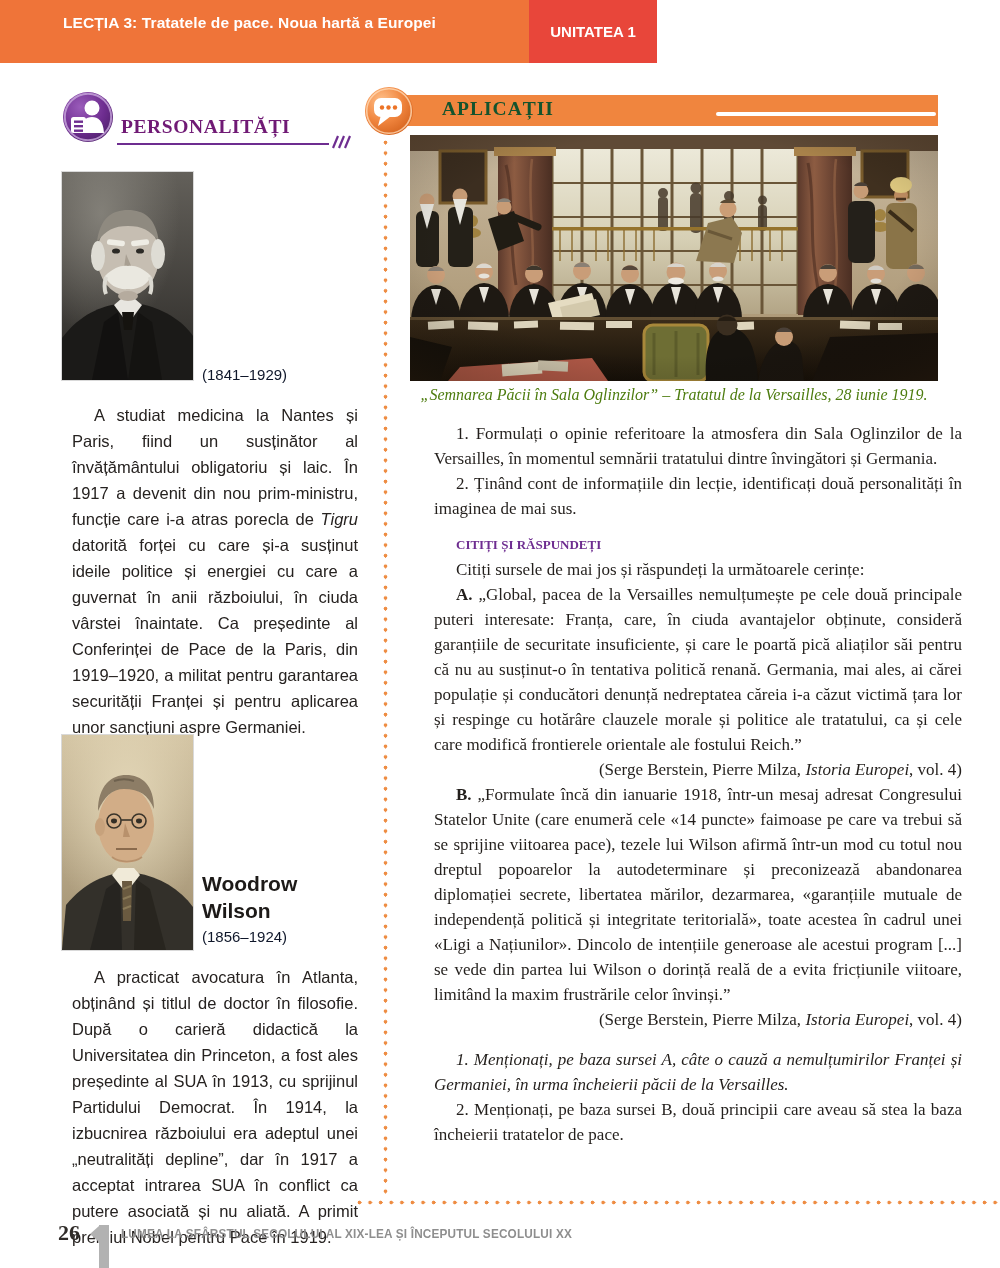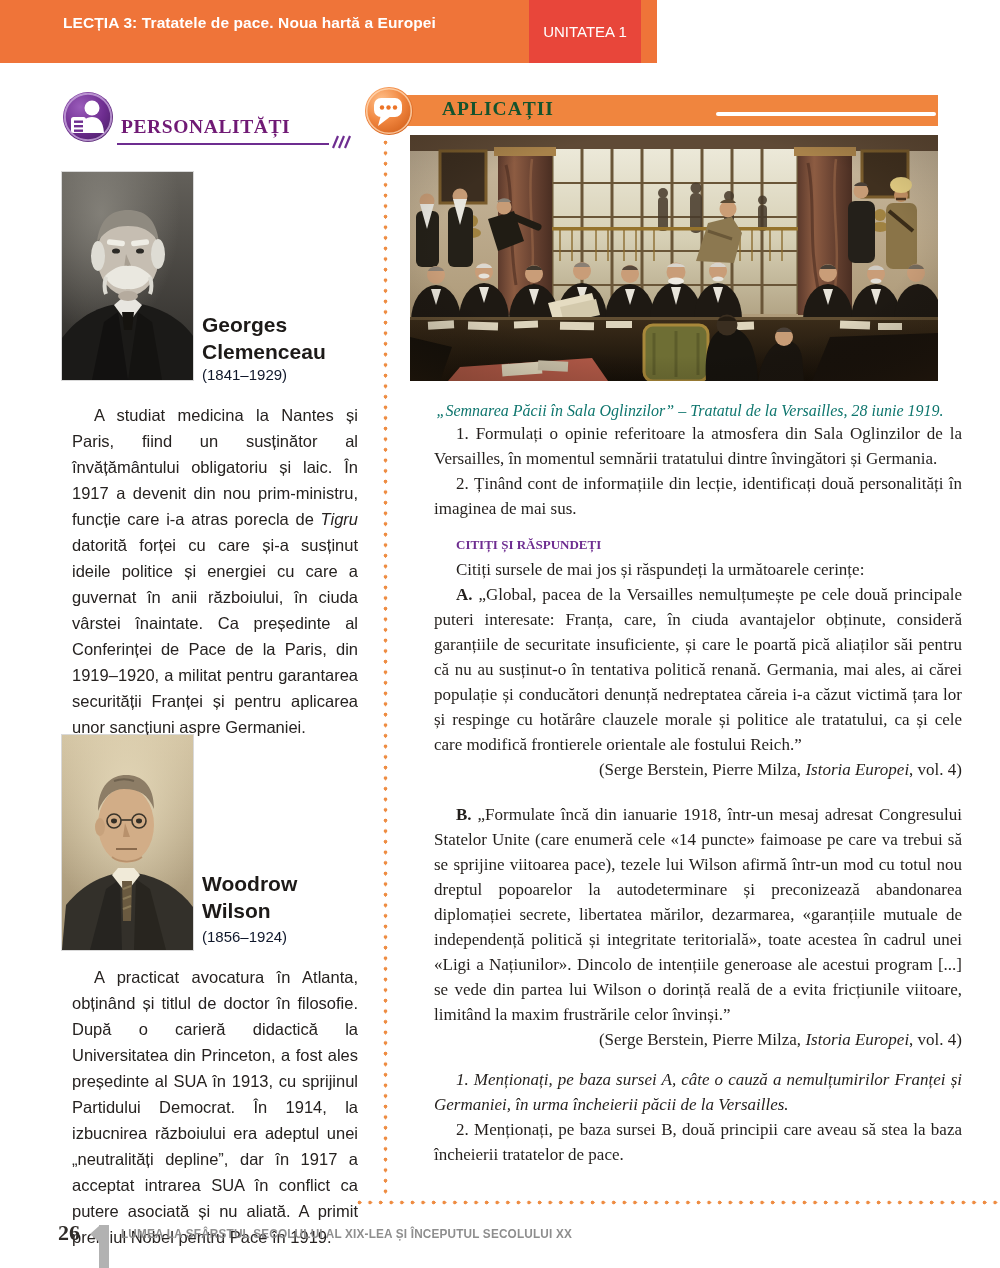--- a/index.html
+++ b/index.html
@@ -3,22 +3,22 @@
 <meta charset="utf-8">
 <style>
   html,body{margin:0;padding:0;background:#fff;}
   .page{position:relative;width:1000px;height:1268px;background:#fff;overflow:hidden;
         font-family:"Liberation Sans",sans-serif;-webkit-font-smoothing:antialiased;}
 
   
   .header-bar{position:absolute;left:0;top:0;width:657px;height:63px;background:#EF7439;}
   .lesson-title{position:absolute;left:63px;top:0;height:45px;display:flex;align-items:center;
         color:#fff;font-weight:700;font-size:15.5px;letter-spacing:.1px;}
-  .unit-badge{position:absolute;left:529px;top:0;width:112px;height:63px;background:#E8463A;
-        color:#fff;font-weight:400;font-size:15px;display:flex;align-items:center;justify-content:center;}
+  .unit-badge{position:absolute;left:529px;top:0;width:128px;height:63px;background:#E8463A;
+        color:#fff;font-weight:700;font-size:15px;display:flex;align-items:center;justify-content:center;}
 
   
   .pers-icon{position:absolute;left:62px;top:91px;width:52px;height:52px;}
   .pers-title{position:absolute;left:121px;top:116px;color:#701a75;
         font-family:"Liberation Serif",serif;font-weight:700;font-size:19.5px;letter-spacing:.6px;}
   .pers-rule{position:absolute;left:117px;top:143px;width:212px;height:2px;background:#6E2D90;}
   .pers-rule-end{position:absolute;left:329px;top:134px;width:22px;height:16px;}
 
   .photo{position:absolute;box-shadow:0 0 0 1px rgba(0,0,0,.15);}
   .photo-clemenceau{left:62px;top:172px;width:131px;height:208px;}
@@ -42,33 +42,33 @@
   .aplic-icon{position:absolute;left:364px;top:86px;width:50px;height:50px;}
 
   .dotline-v{position:absolute;left:383px;top:140px;width:5px;height:1056px;
         background:radial-gradient(circle at 2.5px 2.5px,#EE8C42 1.8px,rgba(0,0,0,0) 2.1px);
         background-size:5px 10.6px;background-repeat:repeat-y;}
   .dotline-h{position:absolute;left:357px;top:1200px;width:643px;height:5px;
         background:radial-gradient(circle at 2.5px 2.5px,#EE8C42 1.8px,rgba(0,0,0,0) 2.1px);
         background-size:10.6px 5px;background-repeat:repeat-x;}
 
   .painting{position:absolute;left:410px;top:135px;width:528px;height:246px;}
-  .caption{position:absolute;left:410px;top:386px;width:528px;margin:16px;text-align:center;
-        font-family:"Liberation Serif",serif;font-style:italic;font-size:16px;color:#0f766e;}
+  .caption{position:absolute;left:410px;top:386px;width:528px;margin:0;text-align:center;
+        font-family:"Liberation Serif",serif;font-style:italic;font-size:16px;color:#4d7c0f;}
 
   .main-text{position:absolute;left:434px;top:421px;width:528px;color:#231f1c;
         font-family:"Liberation Serif",serif;font-size:17px;line-height:25px;text-align:justify;}
   .main-text p{margin:0;}
   .main-text .q{text-indent:22px;}
   .main-text .subhead{margin-top:11px;text-indent:22px;color:#6E2D90;font-weight:700;font-size:13px;}
   .main-text .src{text-indent:22px;}
   .main-text .src b{font-weight:700;}
   .main-text .attr{text-align:right;}
   .main-text .attr i{font-style:italic;}
-  .main-text .gap-top{margin-top:20px;}
+  .main-text .gap-top{}
   .main-text .gap-top-s{margin-top:15px;font-style:italic;}
 
   
   .page-num{position:absolute;left:58px;top:1220px;font-family:"Liberation Serif",serif;
         font-weight:700;font-size:22px;color:#2f2b28;}
   .footer-arrow{position:absolute;left:90px;top:1226px;width:0;height:0;
         border-top:8px solid transparent;border-bottom:8px solid transparent;border-right:9px solid #B2B2B2;}
   .footer-bar{position:absolute;left:99px;top:1225px;width:10px;height:43px;background:#B2B2B2;}
   .footer-text{position:absolute;left:121px;top:1227px;color:#8E8E8E;font-weight:700;font-size:12.5px;
         letter-spacing:.2px;transform:scaleX(.94);transform-origin:left center;white-space:nowrap;}
@@ -134,24 +134,20 @@
     <rect x="45" y="68" width="18" height="5.5" rx="2.5" fill="#efede5" transform="rotate(6 54 70)"></rect>
     <rect x="69" y="68" width="18" height="5.5" rx="2.5" fill="#efede5" transform="rotate(-6 78 70)"></rect>
     <ellipse cx="54" cy="79" rx="4" ry="2.6" fill="#2c2a26"></ellipse>
     <ellipse cx="78" cy="79" rx="4" ry="2.6" fill="#2c2a26"></ellipse>
     <path d="M64 82 L62 96 L70 96 Z" fill="#a89f92"></path>
     <path d="M43 104 C52 95 60 93 66 94 C72 93 80 95 89 104 C85 114 75 118 66 117 C57 118 47 114 43 104 Z" fill="#eae8e0"></path>
     <path d="M44 105 C42 112 42 117 44 122" stroke="#dcdad2" stroke-width="4" fill="none"></path>
     <path d="M88 105 C90 112 90 117 88 122" stroke="#dcdad2" stroke-width="4" fill="none"></path>
     <ellipse cx="66" cy="124" rx="10" ry="5" fill="#b5ab9e"></ellipse>
   </svg>
-  <div class="person-name name-1">
-    <div>Georges</div>
-    <div>Clemenceau</div>
-  </div>
   <div class="person-years years-1">(1841–1929)</div>
   <p class="bio bio-1"><span>A studiat medicina la Nantes și Paris, fiind un susținător al învățământului obligatoriu și laic. În 1917 a devenit din nou prim-ministru, funcție care i-a atras porecla de </span><i>Tigru</i><span> datorită forței cu care și-a susținut ideile politice și energiei cu care a guvernat în anii războiului, în ciuda vârstei înaintate. Ca președinte al Conferinței de Pace de la Paris, din 1919–1920, a militat pentru garantarea securității Franței și pentru aplicarea unor sancțiuni aspre Germaniei.</span></p>
 
   <svg class="photo photo-wilson" viewBox="0 0 131 215">
     <defs>
       <linearGradient id="wbg" x1="0" y1="0" x2="0" y2="1">
         <stop offset="0" stop-color="#d3c4a3"></stop>
           <stop offset="1" stop-color="#a08f70"></stop>
       </linearGradient>
       <radialGradient id="wlite" cx="50%" cy="30%" r="60%">

